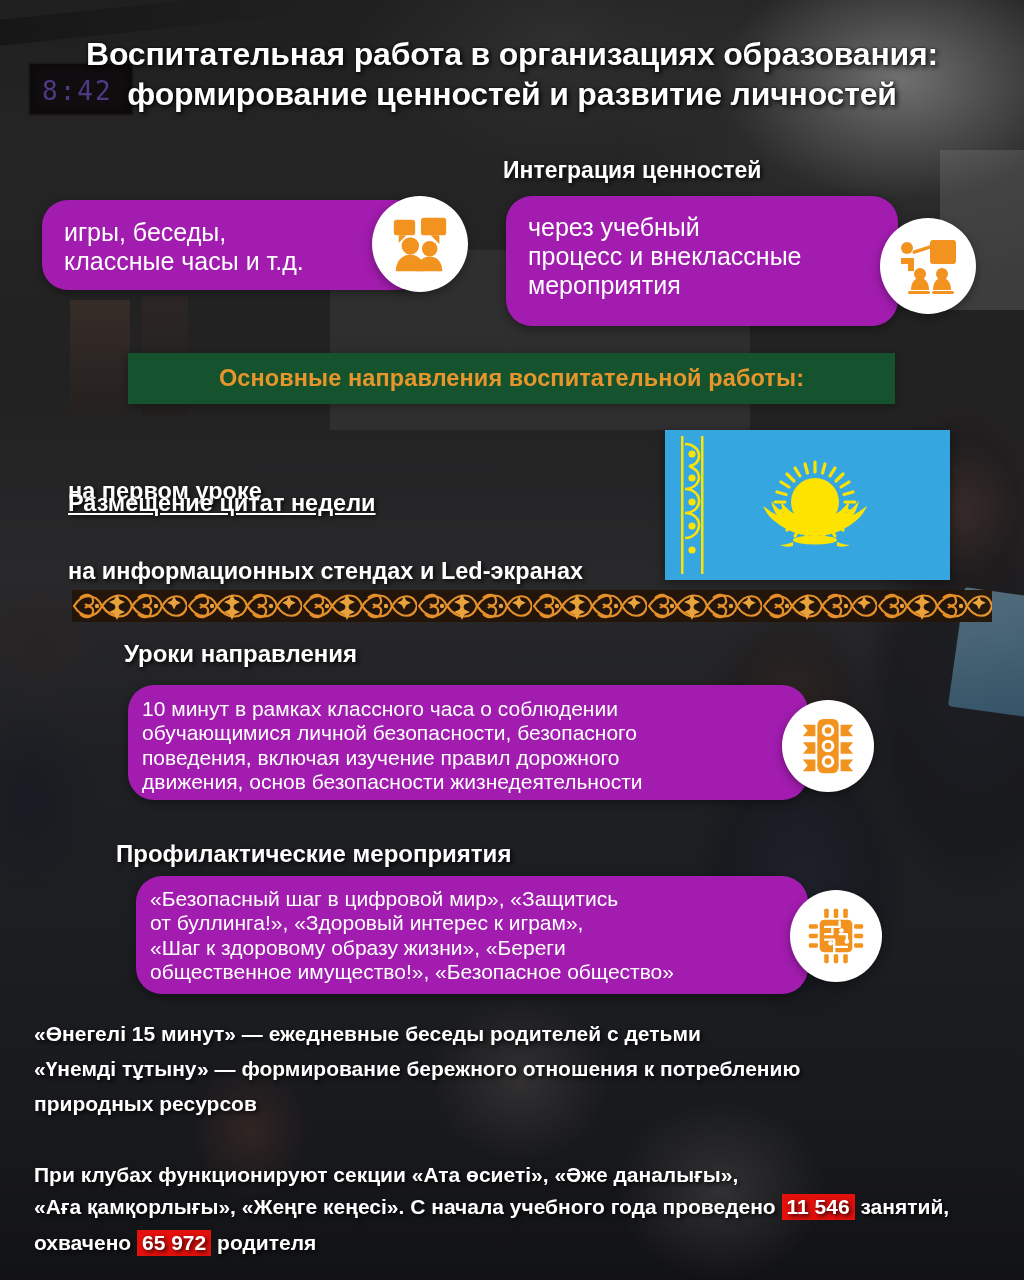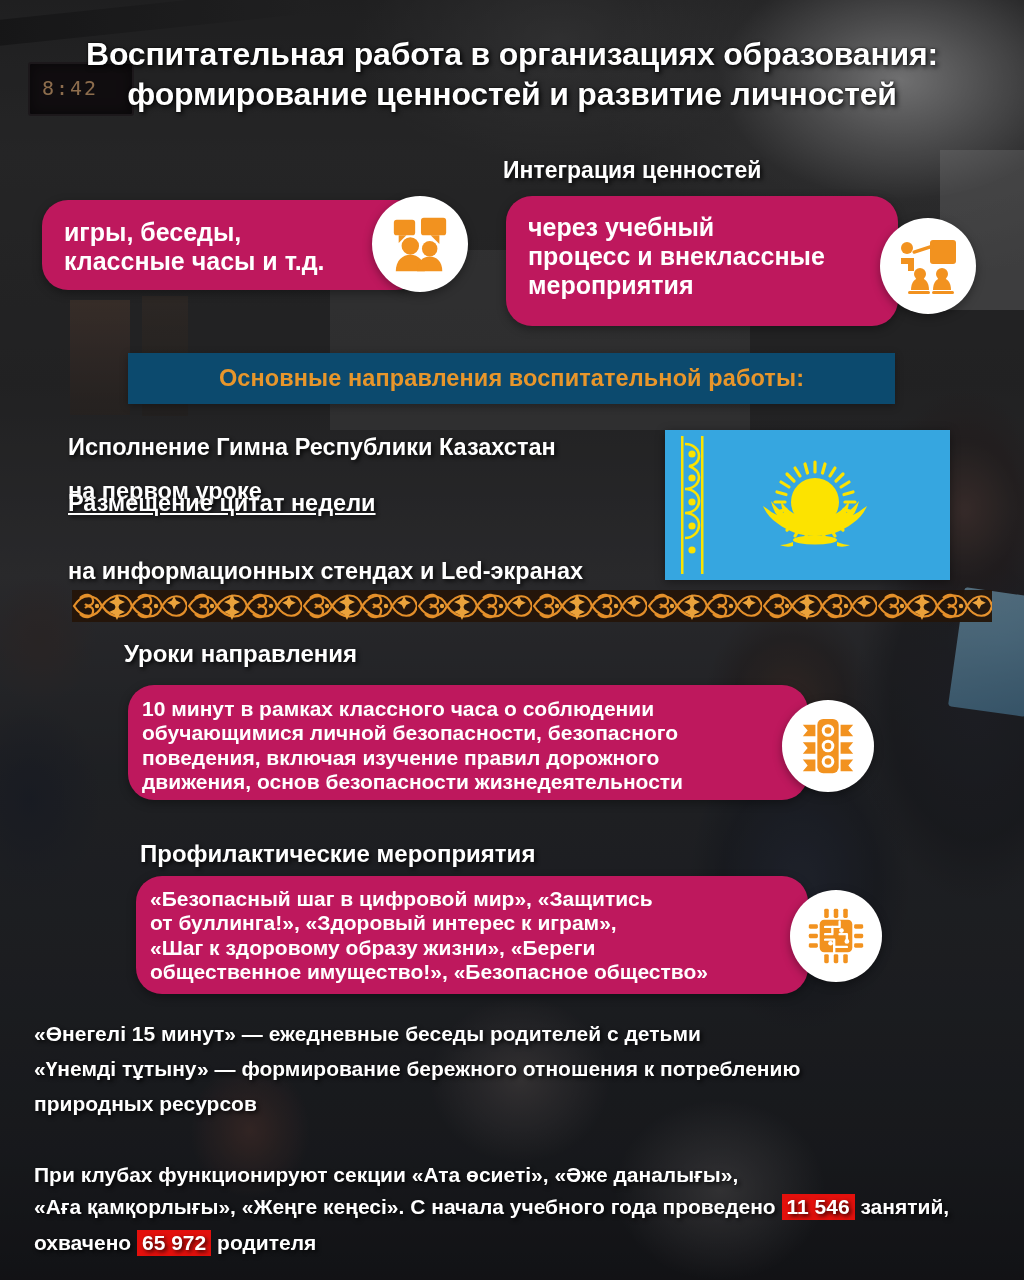--- a/index.html
+++ b/index.html
@@ -34,21 +34,21 @@
       linear-gradient(180deg, rgba(0,0,0,0) 0%, rgba(0,0,0,0) 100%),
       
       linear-gradient(180deg,#2b2b2b 0%, #343434 12%, #2e2e2e 30%, #3a3a3c 45%, #2a2c31 60%, #26282d 75%, #1f2126 90%, #17181c 100%);
     filter:saturate(.85);
   }
   #bg:after{ content:""; position:absolute; inset:0; background:rgba(10,10,12,.34); }
 
   
   .prop{ position:absolute; }
   #clock{ left:28px; top:62px; width:106px; height:54px; background:#151012; border:2px solid #262024; border-radius:3px; box-shadow:0 0 14px rgba(0,0,0,.6) inset; }
-  #clock .seg{ position:absolute; left:12px; top:12px; width:82px; height:30px; color:#fdba74; font-family:"DejaVu Sans Mono", monospace; font-size:20px; letter-spacing:2px; opacity:.85; }
+  #clock .seg{ position:absolute; left:12px; top:12px; width:82px; height:30px; color:#8b5cf6; font-family:"DejaVu Sans Mono", monospace; font-size:26px; letter-spacing:2px; opacity:.85; }
   #ceiling{ left:-10px; top:4px; width:320px; height:26px; background:linear-gradient(90deg,#1b1b1b,#2c2c2c); transform:rotate(-6deg); border-radius:4px; opacity:.85; }
   #poster1{ left:70px; top:300px; width:60px; height:115px; background:linear-gradient(180deg,#6a4d3b,#3a2d26); opacity:.55; }
   #poster2{ left:142px; top:296px; width:46px; height:120px; background:linear-gradient(180deg,#55402f,#2e2620); opacity:.45; }
   #board{ left:330px; top:250px; width:420px; height:180px; background:rgba(225,228,232,.20); opacity:.55; }
   #panelr{ left:940px; top:150px; width:90px; height:160px; background:rgba(210,210,210,.25); }
   #notebook{ left:956px; top:592px; width:78px; height:120px; background:linear-gradient(160deg,#7fb8d8,#4d8ab0); transform:rotate(8deg); opacity:.85; border-radius:3px; }
 
   
   #content{ position:absolute; inset:0; }
 
@@ -63,41 +63,41 @@
 
   .subhead{
     color:#fff; font-weight:bold; font-size:23px;
     text-shadow:2px 2px 4px rgba(0,0,0,.85);
     position:absolute;
   }
   #sub-left{ left:34px; top:157px; }
   #sub-right{ left:503px; top:157px; }
 
   .pill{
-    position:absolute; background:#be185d; border-radius:26px;
-    color:#fff; font-weight:bold; box-shadow:0 3px 10px rgba(0,0,0,.35);
+    position:absolute; background:#a21caf; border-radius:26px;
+    color:#fff; font-weight:normal; box-shadow:0 3px 10px rgba(0,0,0,.35);
   }
   .pill .txt{ line-height:1.16; }
 
   #pill1{ left:42px; top:200px; width:380px; height:90px; padding:18px 22px; font-size:25px; }
   #pill2{ left:506px; top:196px; width:392px; height:130px; padding:17px 22px; font-size:25px; }
 
   .iconcircle{
     position:absolute; background:#fff; border-radius:50%;
     display:flex; align-items:center; justify-content:center;
     box-shadow:0 3px 10px rgba(0,0,0,.35);
   }
   #ic1{ left:372px; top:196px; width:96px; height:96px; }
   #ic2{ left:880px; top:218px; width:96px; height:96px; }
   #ic3{ left:782px; top:700px; width:92px; height:92px; }
   #ic4{ left:790px; top:890px; width:92px; height:92px; }
 
   #banner{
     position:absolute; left:128px; top:353px; width:767px; height:51px;
-    background:#0c4a6e; display:flex; align-items:center; justify-content:center;
+    background:#14532d; display:flex; align-items:center; justify-content:center;
     box-shadow:0 2px 8px rgba(0,0,0,.3);
   }
   #banner .btxt{
     color:#E8962B; font-weight:bold; font-size:23.5px; letter-spacing:.1px;
   }
 
   #flag{ position:absolute; left:665px; top:430px; width:285px; height:150px; background:#36A6E0; box-shadow:0 2px 9px rgba(0,0,0,.4); overflow:hidden; }
 
   .bigline{
     position:absolute; left:68px; color:#fff; font-weight:bold;
@@ -109,21 +109,21 @@
   #ornament{
     position:absolute; left:72px; top:590px; width:920px; height:32px;
     opacity:.95;
   }
 
   .secttl{
     position:absolute; color:#fff; font-weight:bold; font-size:24px;
     text-shadow:2px 2px 4px rgba(0,0,0,.85);
   }
   #st1{ left:124px; top:640px; }
-  #st2{ left:140px; top:840px;text-align:center; }
+  #st2{ left:116px; top:840px;text-align:center; }
 
   #pill3{ left:128px; top:685px; width:680px; height:115px; padding:12px 22px 12px 14px; font-size:21px; }
   #pill4{ left:136px; top:876px; width:672px; height:118px; padding:11px 22px 11px 14px; font-size:21px; }
 
   .foot{
     position:absolute; left:34px; color:#fff; font-weight:bold;
     font-size:21px; text-shadow:2px 2px 4px rgba(0,0,0,.85);
     white-space:nowrap;
   }
   #f1{ top:1022px; } #f2{ top:1057px; } #f3{ top:1092px; }
@@ -197,21 +197,20 @@
         <rect x="12" y="57" width="22" height="3" rx="1.5"></rect>
         <rect x="36" y="57" width="22" height="3" rx="1.5"></rect>
       </g>
     </svg>
   </div>
 
   <div id="banner">
     <div class="btxt">Основные направления воспитательной работы:</div>
   </div>
 
-  <div class="bigline" id="l1">Исполнение Гимна Республики Казахстан</div>
   <div class="bigline" id="l2">на первом уроке</div>
   <div class="bigline" id="l3">Размещение цитат недели</div>
   <div class="bigline" id="l4">на информационных стендах и Led-экранах</div>
 
   <div id="flag">
     <svg width="285" height="150" viewBox="0 0 285 150" aria-hidden="true">
       <rect width="285" height="150" fill="#36A6E0"></rect>
 
       <g fill="#FCE300">
         <rect x="16" y="6" width="2.5" height="138"></rect>

